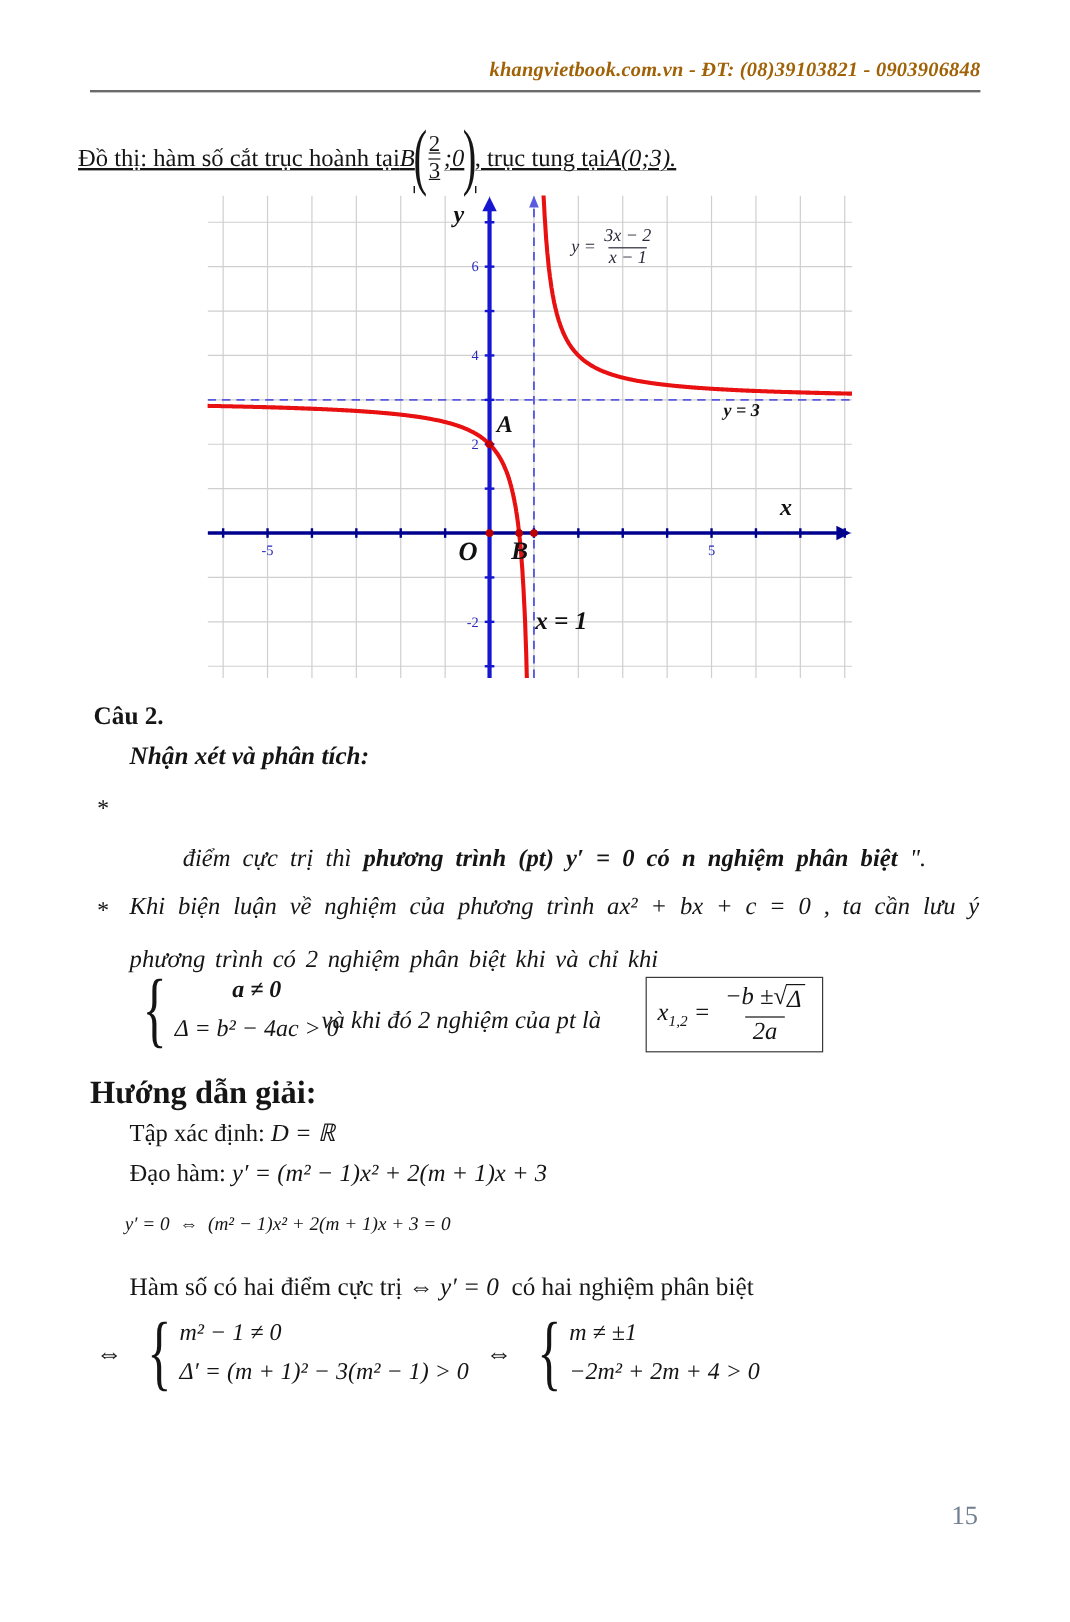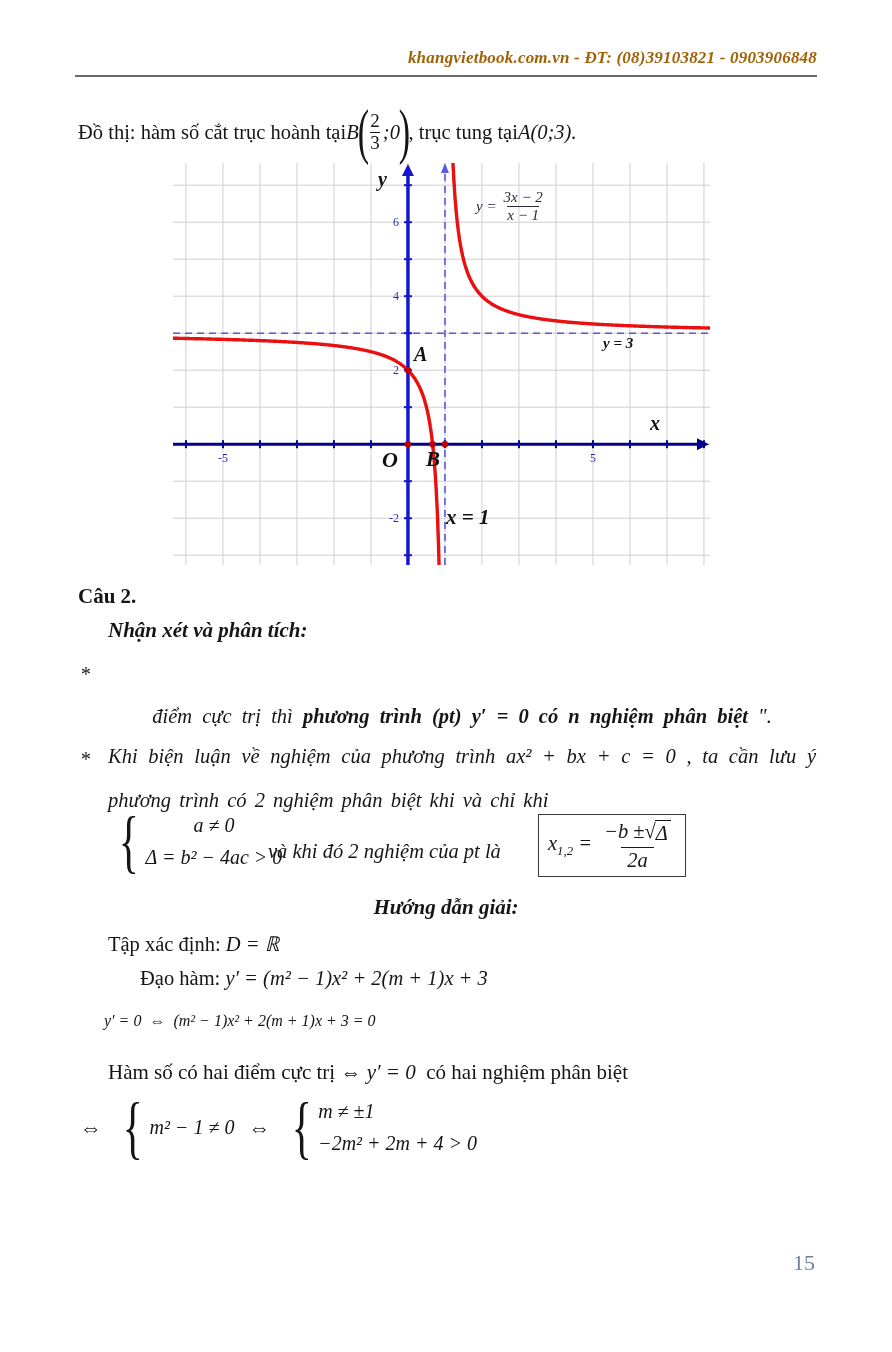--- a/index.html
+++ b/index.html
@@ -4,21 +4,21 @@
 <style>
   html,body{margin:0;padding:0;background:#ffffff;}
   .page{position:relative;width:892px;height:1352px;background:#ffffff;overflow:hidden;
         font-family:"Liberation Serif","DejaVu Serif",serif;color:#151515;}
   .abs{position:absolute;}
   
   .header-text{top:48px;left:75px;width:742px;text-align:right;font-style:italic;font-weight:bold;
                font-size:17px;color:#a16207;letter-spacing:.2px;}
   .header-rule{top:75px;left:75px;width:742px;border-top:2px solid #6a6a6a;}
   
-  .intro{top:94px;left:78px;width:780px;height:76px;display:flex;align-items:center;font-size:20.5px;}
+  .intro{top:94px;left:65px;width:780px;height:76px;display:flex;align-items:center;font-size:20.5px;text-decoration:underline;}
   .mathit{font-style:italic;}
   .bigparen{font-size:62px;font-weight:400;line-height:.9;transform:scaleX(.55);margin:0 -6px;}
   .vfrac{display:inline-flex;flex-direction:column;align-items:center;line-height:1.1;vertical-align:middle;}
   .vfrac .den{border-top:1.5px solid #151515;}
   .intro .vfrac{font-size:19px;padding:0 3px;}
   
   .graph-wrap{top:163px;left:173px;width:537px;height:402px;}
   .graph-wrap svg{position:absolute;top:0;left:0;}
   .glabel{position:absolute;font-weight:bold;font-style:italic;font-size:20px;color:#111;line-height:1;}
   .g-y{top:6px;left:205px;}
@@ -41,36 +41,36 @@
   .jline{width:708px;font-style:italic;font-size:20.5px;text-align:justify;text-align-last:justify;}
   .b1l1{top:660px;left:108px;}
   .b1l2{top:705px;left:108px;width:708px;font-style:italic;font-size:20.5px;word-spacing:5px;text-align:center;}
   .b1l2 .boldpart{font-weight:bold;}
   .b2l1{top:745px;left:108px;}
   .b2l2{top:789px;left:108px;font-style:italic;font-size:20.5px;word-spacing:3px;}
   
   .sys{display:flex;align-items:center;font-size:20px;font-style:italic;}
   .brace{font-style:normal;font-size:70px;font-weight:400;line-height:.85;transform:scaleX(.6);margin-right:-4px;}
   .sys-rows{display:flex;flex-direction:column;gap:9px;margin-left:4px;}
-  .sys-rows .ctr{text-align:center;}
+  .sys-rows .ctr{text-align:center;font-weight:bold;}
   .sys1{top:812px;left:112px;}
   .connector{top:840px;left:268px;font-style:italic;font-size:20.5px;}
   .result-box{top:814px;left:538px;display:flex;align-items:center;gap:5px;border:1.6px solid #3a3a3a;
               padding:5px 12px 5px 9px;font-style:italic;font-size:20.5px;background:#fff;}
   .result-box .vfrac .den{border-top:1.5px solid #151515;padding:1px 6px 0;}
   .result-box .vfrac .num{padding:0 2px 2px;display:inline-flex;align-items:flex-start;}
   .sqrt{display:inline-flex;align-items:flex-start;}
   .sqrt .rad{font-style:normal;margin-right:-1px;}
   .sqrt .cand{border-top:1.6px solid #151515;padding:1px 3px 0 1px;}
   sub{font-size:.62em;}
   .pre{white-space:pre;}
   
-  .hdg{top:895px;left:75px;width:742px;text-align:center;font-weight:bold;font-style:italic;font-size:21px;}
+  .hdg{top:895px;left:75px;width:742px;font-weight:bold;font-size:27px;}
   .line-dom{top:929px;left:108px;font-size:20.5px;}
-  .line-deriv{top:967px;left:108px;font-size:20.5px;margin-left:32px;}
+  .line-deriv{top:967px;left:108px;font-size:20.5px;}
   .line-eq1{top:1012px;left:104px;font-size:16px;font-style:italic;}
   .line-cond{top:1060px;left:108px;font-size:21px;}
   .dsys{top:1098px;left:80px;display:flex;align-items:center;gap:14px;}
   .dsys .arrow{font-style:normal;font-size:22px;}
   .pageno{top:1250px;left:75px;width:740px;text-align:right;font-size:22px;color:#6f7e90;}
 </style>
 </head>
 <body>
 
 <div class="page">
@@ -225,20 +225,21 @@
   <div class="abs line-cond">
     <span>Hàm số có hai điểm cực trị </span><span class="mathit">⇔ y′ = 0</span><span class="pre">  có hai nghiệm phân biệt</span>
   </div>
 
   <div class="abs dsys">
     <span class="arrow">⇔</span>
     <span class="sys">
       <span class="brace">{</span>
       <span class="sys-rows mathit">
         <span>m² − 1 ≠ 0</span>
+        <span>Δ′ = (m + 1)² − 3(m² − 1) &gt; 0</span>
       </span>
     </span>
     <span class="arrow">⇔</span>
     <span class="sys">
       <span class="brace">{</span>
       <span class="sys-rows mathit">
         <span>m ≠ ±1</span>
         <span>−2m² + 2m + 4 &gt; 0</span>
       </span>
     </span>

